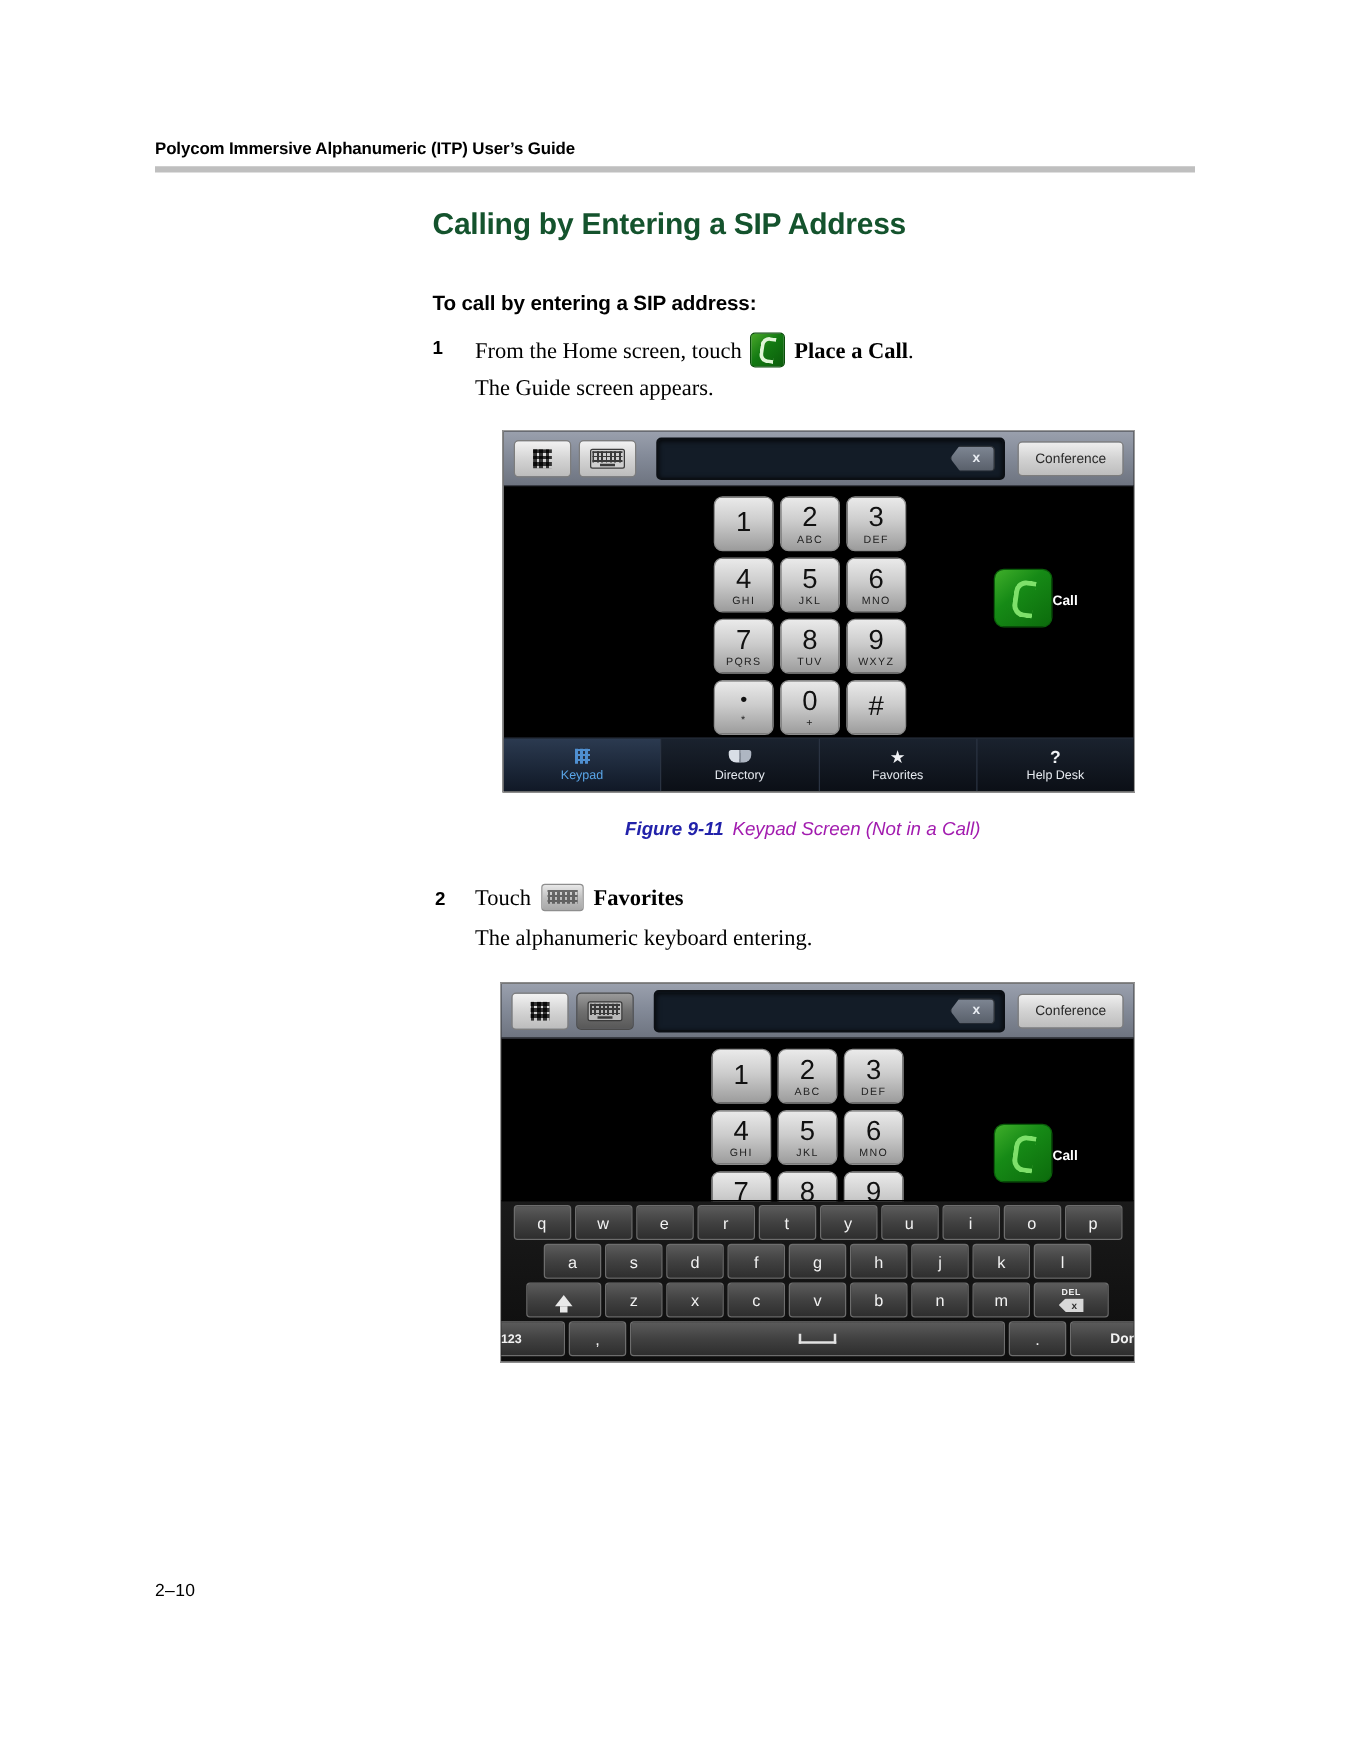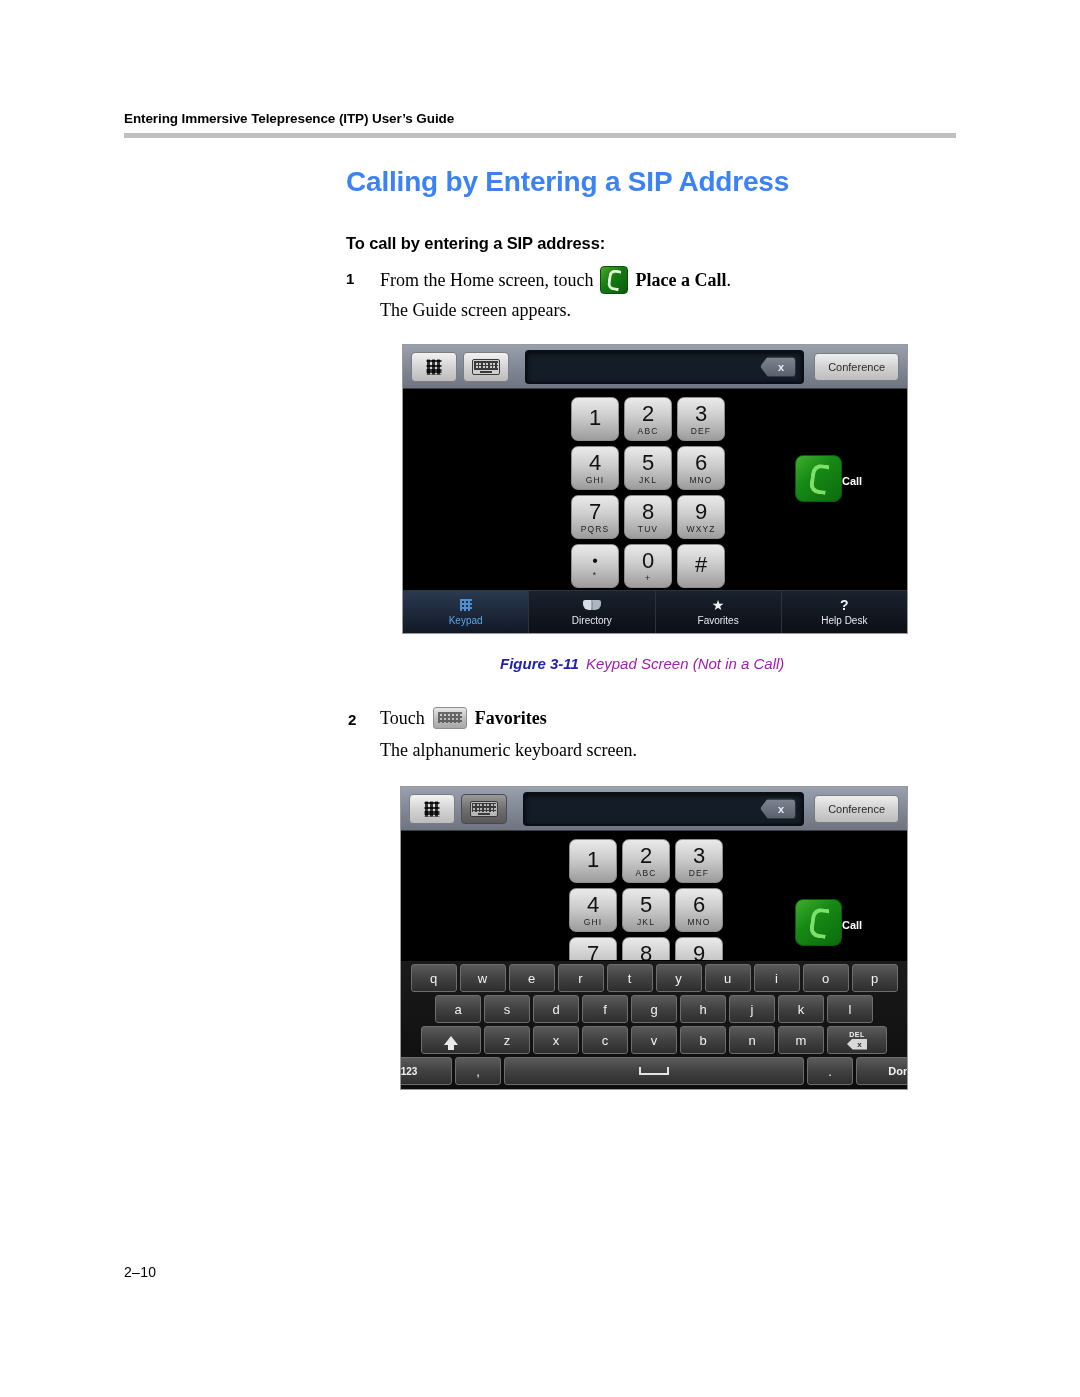--- a/index.html
+++ b/index.html
@@ -29,21 +29,21 @@
   .page-number {
     position:absolute; left:124px; top:1264px;
     font-family:"Liberation Sans", sans-serif;
     font-size:14px; color:#000; letter-spacing:0.3px;
   }
 
   
   .h1 {
     position:absolute; left:346px; top:166px;
     font-family:"Liberation Sans", sans-serif;
-    font-size:28px; font-weight:bold; color:#3b82f6;
+    font-size:24px; font-weight:bold; color:#14532d;
     letter-spacing:-0.2px; white-space:nowrap;
   }
   .h2 {
     position:absolute; left:346px; top:234px;
     font-family:"Liberation Sans", sans-serif;
     font-size:16.5px; font-weight:bold; color:#000;
     letter-spacing:-0.1px; white-space:nowrap;
   }
   .step-num {
     position:absolute; font-family:"Liberation Sans", sans-serif;
@@ -356,21 +356,21 @@
   .space-glyph {
     width:26px; height:6px;
     border:2px solid #e2e2e2; border-top:none;
   }
 </style>
 </head>
 <body>
 
 <div class="page">
 
-  <div class="header-text">Entering Immersive Telepresence (ITP) User’s Guide</div>
+  <div class="header-text">Polycom Immersive Alphanumeric (ITP) User’s Guide</div>
   <div class="header-rule"></div>
 
   <div class="h1">Calling by Entering a SIP Address</div>
   <div class="h2">To call by entering a SIP address:</div>
 
   <div class="step-num" style="left:346px; top:270px;">1</div>
   <div class="step-line" style="left:380px; top:266px;">
     <span>From the Home screen, touch</span>
     <span class="inline-phone"></span>
     <b>Place a Call</b>
@@ -473,31 +473,31 @@
       <div class="nav-item">
         <div class="nav-ico">
             <div class="ico-q">?</div>
           </div>
         <div class="nav-label">Help Desk</div>
       </div>
     </div>
   </div>
 
   <div class="caption" style="left:500px; top:655px;">
-    <span class="figlabel">Figure 3-11</span><span class="figtext">Keypad Screen (Not in a Call)</span>
+    <span class="figlabel">Figure 9-11</span><span class="figtext">Keypad Screen (Not in a Call)</span>
   </div>
 
   <div class="step-num" style="left:348px; top:711px;">2</div>
   <div class="step-line" style="left:380px; top:707px;">
     <span>Touch</span>
     <span class="inline-kbd"></span>
     <b>Favorites</b>
       <span></span>
   </div>
-  <div class="step-line" style="left:380px; top:740px;">The alphanumeric keyboard screen.</div>
+  <div class="step-line" style="left:380px; top:740px;">The alphanumeric keyboard entering.</div>
 
   <div class="device" style="left:400px; top:786px; width:508px; height:304px;">
 
     <div class="dev-topbar">
       <div class="icon-btn">
         <div class="gl-dialpad"></div>
       </div>
       <div class="icon-btn pressed">
         <div class="gl-keyboard"></div>
       </div>

